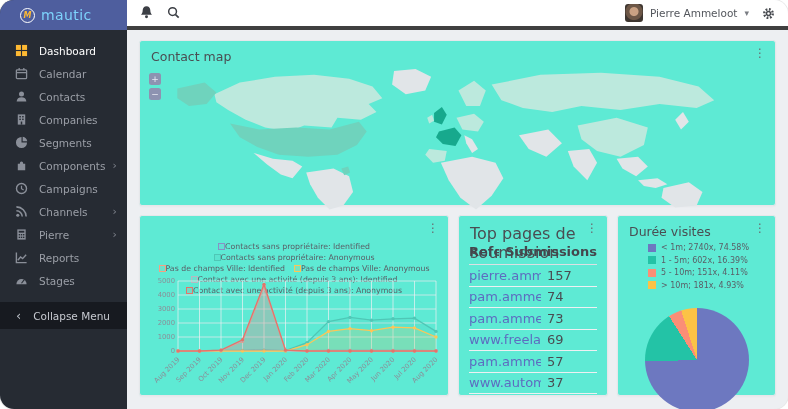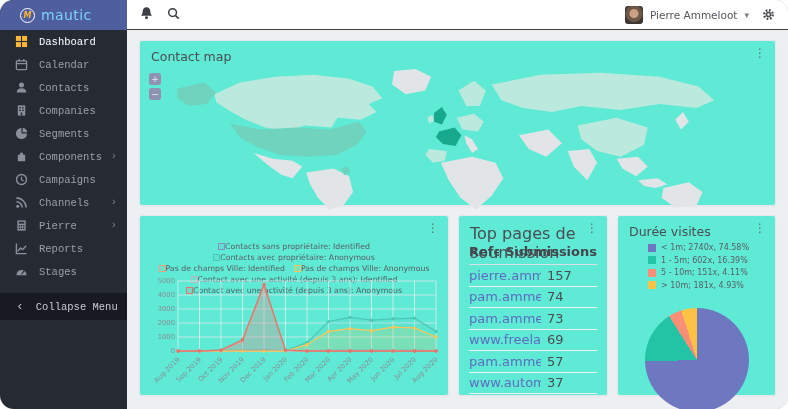--- a/index.html
+++ b/index.html
@@ -8,33 +8,33 @@
   .screen{position:relative;width:788px;height:409px;border-radius:14px;overflow:hidden;
           background:#edeff2;box-shadow:0 0 0 1px #e8e8e8;}
 
   
   .sidebar{position:absolute;left:0;top:0;bottom:0;width:127px;background:#262b33;}
   .logo{height:30px;background:#4e5e9e;display:flex;align-items:center;gap:6px;padding-left:20px;}
   .logo-mark{width:15px;height:15px;border:1.5px solid #fff;border-radius:50%;display:flex;
              align-items:center;justify-content:center;font-size:8px;font-weight:bold;
              color:#fdb933;font-style:italic;}
   .logo-text{color:#7dd3fc;font-size:14px;letter-spacing:.4px;}
-  .nav{padding-top:0;font-family:Liberation Mono, monospace;}
+  .nav{padding-top:9px;}
   .nav-item{position:relative;height:23px;display:flex;align-items:center;gap:11px;
             padding-left:15px;color:#9b9fa7;font-size:10.5px;cursor:pointer;}
   .nav-item.active{color:#ffffff;}
   .nav-item .ic{width:13px;height:13px;flex:0 0 13px;display:flex;align-items:center;justify-content:center;}
   .nav-item .arrow{position:absolute;right:10px;font-size:11px;color:#7d828b;line-height:1;}
   .collapse-band{margin-top:10px;height:27px;background:#171a20;display:flex;align-items:center;
                  gap:12px;padding-left:16px;color:#c7cad0;font-size:10.5px;cursor:pointer;}
   .collapse-band .chev{font-size:13px;color:#b9bdc4;}
 
   
   .topbar{position:absolute;left:127px;right:0;top:0;height:30px;background:#fff;
-          border-bottom:1px solid #404040;display:flex;align-items:center;}
+          border-bottom:4px solid #404040;display:flex;align-items:center;}
   .tb-left{display:flex;align-items:center;gap:14px;padding-left:13px;}
   .tb-right{margin-left:auto;display:flex;align-items:center;gap:7px;padding-right:13px;}
   .avatar{width:18px;height:18px;border-radius:3px;
           background:radial-gradient(circle at 50% 42%, #caa183 0 4px, #6d5747 5px 8px, #3e3630 9px);}
   .user-name{font-size:10.5px;color:#53565c;}
   .caret{font-size:9px;color:#7a7d83;}
 
   
   .panel{position:absolute;background:#5eead4;border:1px solid #e5e7ea;border-radius:3px;
          box-shadow:0 1px 2px rgba(0,0,0,.03);}
@@ -276,21 +276,21 @@
 
   <div class="panel panel-contacts">
     <div class="kebab">⋮</div>
     <div class="lc-legend">
       <span class="lc-item">
           <span class="lc-sw" style="border-color: rgb(136, 145, 198); background: rgba(136, 145, 198, 0.1);"></span>
           <span>Contacts sans propriétaire: Identified</span>
         </span>
       <span class="lc-item">
           <span class="lc-sw" style="border-color: rgb(79, 199, 182); background: rgba(79, 199, 182, 0.16);"></span>
-          <span>Contacts avec propriétaire: Anonymous</span>
+          <span>Contacts sans propriétaire: Anonymous</span>
         </span>
       <span class="lc-item">
           <span class="lc-sw" style="border-color: rgb(248, 159, 130); background: rgba(248, 159, 130, 0.1);"></span>
           <span>Pas de champs Ville: Identified</span>
         </span>
       <span class="lc-item">
           <span class="lc-sw" style="border-color: rgb(253, 198, 87); background: rgba(253, 198, 87, 0.18);"></span>
           <span>Pas de champs Ville: Anonymous</span>
         </span>
       <span class="lc-item">

